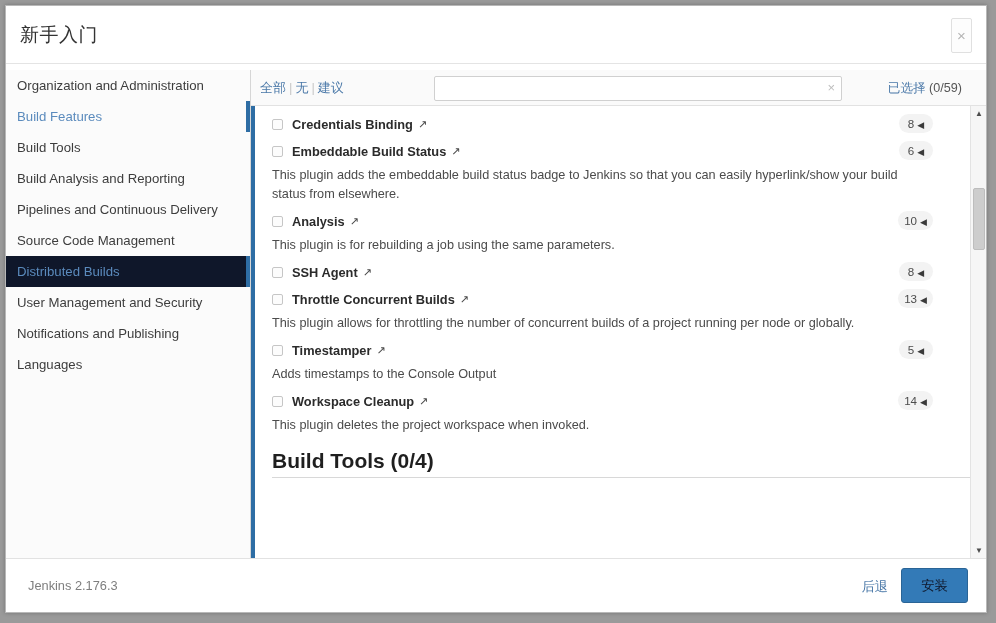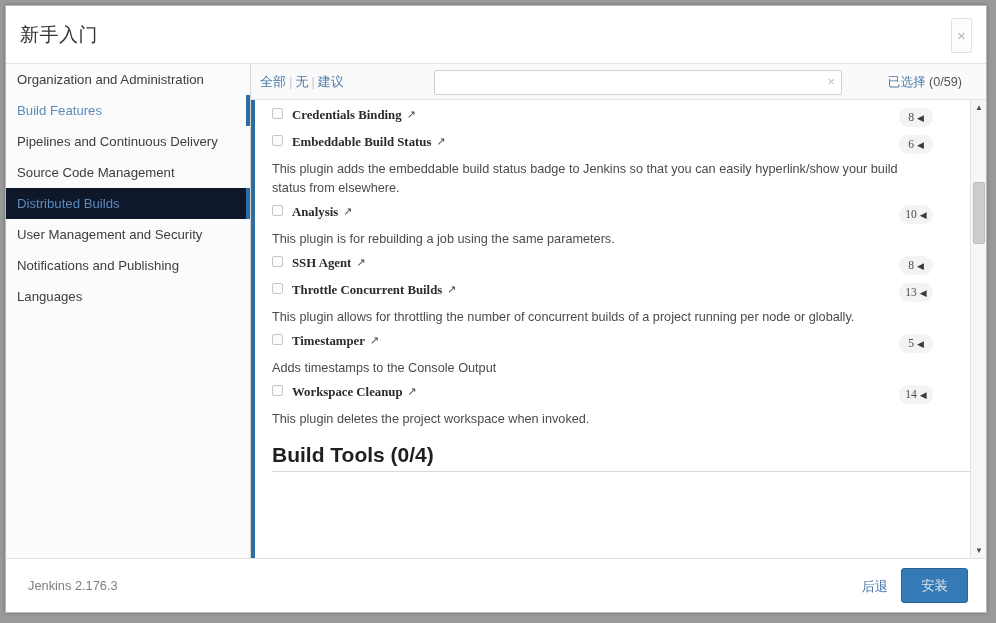--- a/index.html
+++ b/index.html
@@ -60,20 +60,21 @@
     cursor: pointer;
     user-select: none;
   }
 
   
   .win-body {
     flex: 1 1 auto;
     display: flex;
     min-height: 0;
     position: relative;
+    margin-top: 6px;
   }
 
   
   .sidebar {
     flex: 0 0 245px;
     width: 245px;
     background: #fbfbfb;
     border-right: 1px solid #d6d6d6;
     position: relative;
     overflow: hidden;
@@ -185,24 +186,23 @@
   }
   .list-inner { padding: 8px 0 0 0; }
 
   .plugin {
     padding: 0 0 0 17px;
     position: relative;
     margin-bottom: 7px;
   }
   .plugin-head {
     display: flex;
-    align-items: flex-start;
+    align-items: center;
     height: 20px;
     position: relative;
-    font-family: Liberation Serif, serif;
   }
   .pchk {
     flex: 0 0 11px;
     width: 11px; height: 11px;
     border: 1px solid #c6c6c6;
     border-radius: 2px;
     background: #fcfcfc;
     cursor: pointer;
     margin-right: 9px;
   }
@@ -311,21 +311,21 @@
     white-space: nowrap;
   }
   .btn-install {
     position: absolute;
     right: 18px; top: 9px;
     height: 35px;
     padding: 0 19px;
     border: 1px solid #2a6496;
     border-radius: 3px;
     background: #337ab7;
-    color: #e5e5e5;
+    color: #0f172a;
     font-size: 13.4px;
     line-height: 33px;
     cursor: pointer;
     white-space: nowrap;
   }
 </style>
 </head>
 <body>
 
 <div id="app">
@@ -334,20 +334,22 @@
     <div class="win-header">
       <div class="win-title">新手入门</div>
       <div class="close-btn">×</div>
     </div>
 
     <div class="win-body">
 
       <div class="sidebar" id="sidebar">
           <div class="cat"><span>Organization and Administration</span></div>
           <div class="cat link accent"><span>Build Features</span></div>
+          <div class="cat"><span>Build Tools</span></div>
+          <div class="cat"><span>Build Analysis and Reporting</span></div>
           <div class="cat"><span>Pipelines and Continuous Delivery</span></div>
           <div class="cat"><span>Source Code Management</span></div>
           <div class="cat active accent"><span>Distributed Builds</span></div>
           <div class="cat"><span>User Management and Security</span></div>
           <div class="cat"><span>Notifications and Publishing</span></div>
           <div class="cat"><span>Languages</span></div>
         </div>
 
       <div class="main">
 

